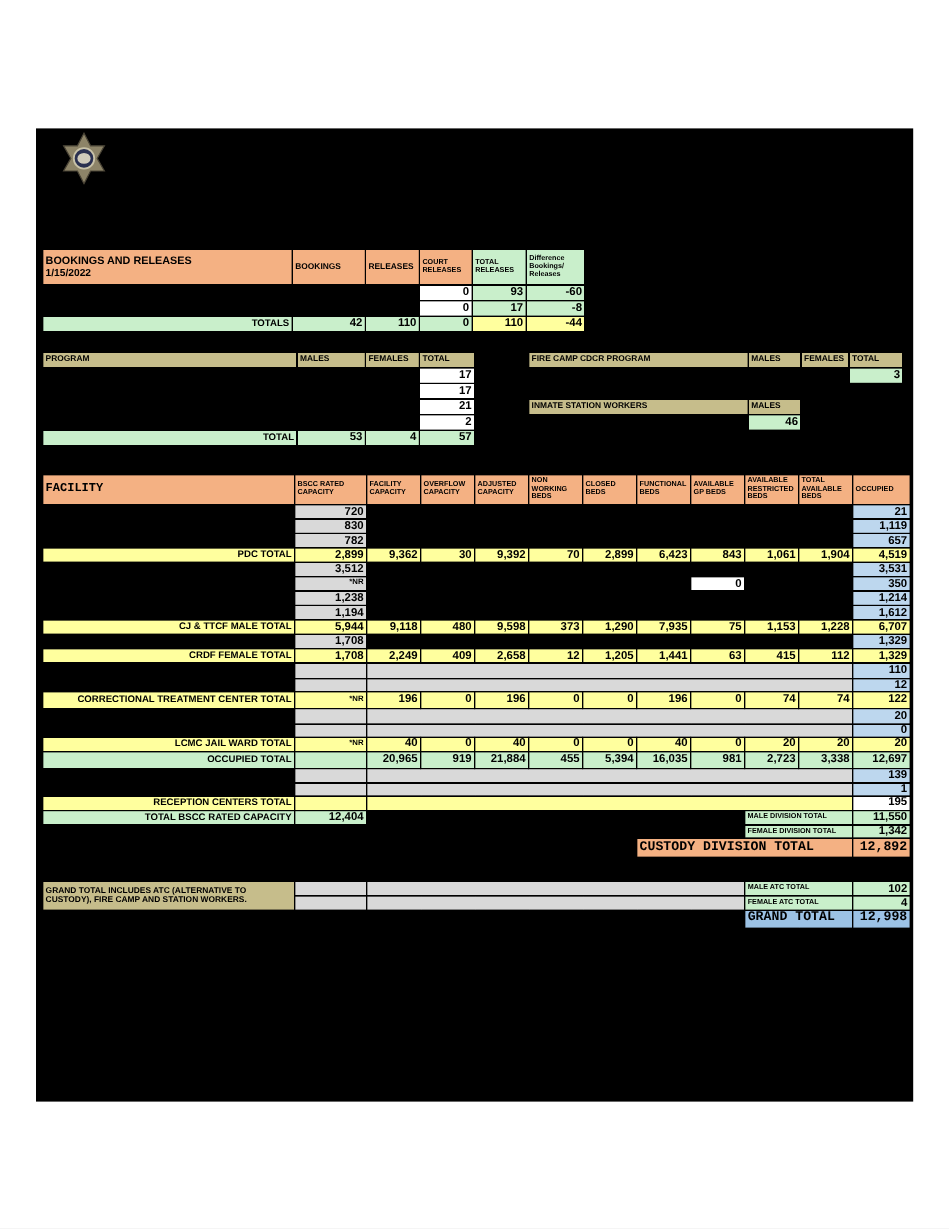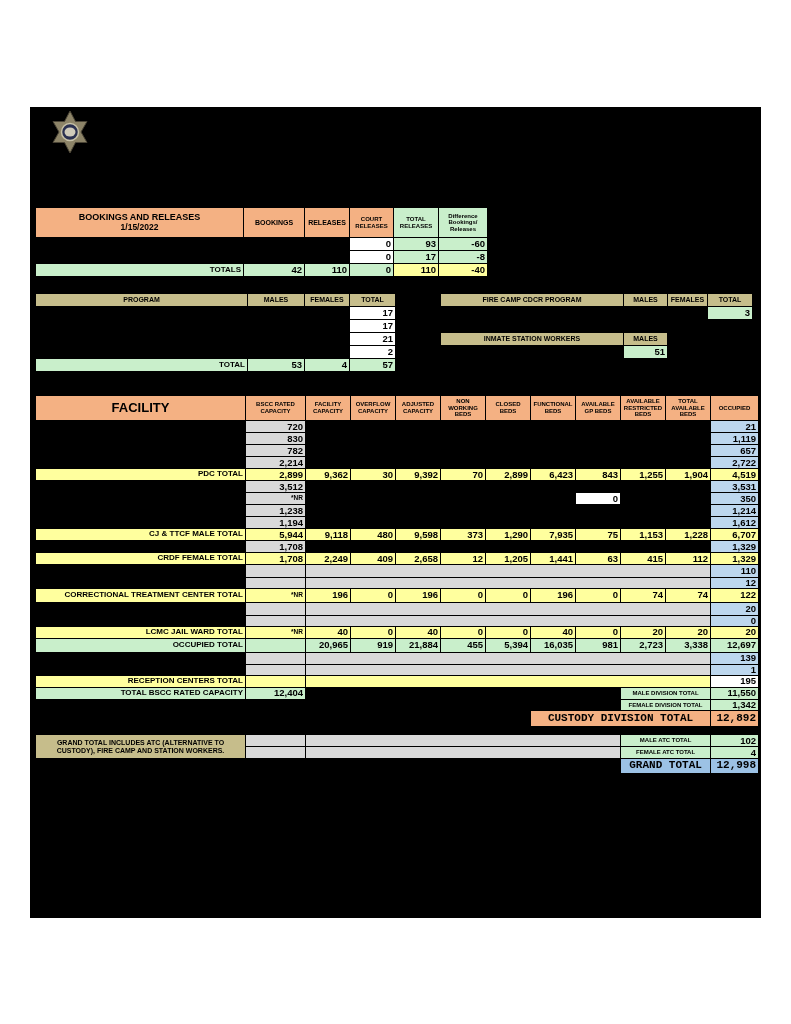--- a/index.html
+++ b/index.html
@@ -2,33 +2,33 @@
 <html><head>
 <meta charset="utf-8">
 <style>
   html,body{margin:0;padding:0;}
   .page{position:relative;width:791px;height:1024px;background:#ffffff;font-family:"Liberation Sans",sans-serif;overflow:hidden;}
   .canvas{position:absolute;left:30px;top:107px;width:731px;height:811px;background:#000;}
   table{border-collapse:collapse;table-layout:fixed;position:absolute;}
   td{border:1px solid #000;padding:0 2px;font-weight:bold;color:#000;overflow:hidden;vertical-align:middle;line-height:1.05;}
   .num{text-align:right;font-size:9.5px;}
   .lbl{text-align:right;font-size:8px;}
-  .ctr{text-align:center;}
+  .ctr{text-align:left;}
   .or{background:#F4B183;}
   .gr{background:#C9EFCB;}
   .ye{background:#FFFF9E;}
   .tan{background:#C6BD8B;}
   .gy{background:#D9D9D9;}
   .bl{background:#BDD7EE;}
   .bl2{background:#9CC2E5;}
   .wh{background:#FFFFFF;}
   .blk{background:#000;border-color:#000;}
   .h7{font-size:7px;}
   .h6{font-size:6px;line-height:1.1;}
-  .big{font-size:13px;}
+  .big{font-size:10px;font-family:Liberation Mono, monospace;}
   .mid{font-size:11px;font-family:Liberation Mono, monospace;}
   .pre{white-space:pre-line;}
   .nr{font-size:6.5px;text-align:right;}
   .logo{position:absolute;left:50px;top:110px;display:flex;align-items:center;gap:8px;}
   .logo-text{color:#8e887a;font-family:"DejaVu Serif",serif;font-style:italic;filter:blur(0.4px);}
   .logo-line1{font-size:11px;}
   .logo-line2{font-size:12px;color:#55504a;letter-spacing:1px;}
 </style>
 </head>
 <body>
@@ -84,21 +84,21 @@
       <td class="wh num">0</td>
       <td class="gr num">17</td>
       <td class="gr num">-8</td>
     </tr>
     <tr style="height:13px">
       <td class="gr lbl">TOTALS</td>
       <td class="gr num">42</td>
       <td class="gr num">110</td>
       <td class="gr num">0</td>
       <td class="ye num">110</td>
-      <td class="ye num">-40</td>
+      <td class="ye num">-44</td>
     </tr>
   </tbody>
     </table>
 
   <table style="left:35px;top:293px;width:360px;">
     <colgroup>
         <col style="width:212px">
         <col style="width:57px">
         <col style="width:45px">
         <col style="width:46px">
@@ -171,21 +171,21 @@
         <col style="width:183px">
         <col style="width:44px">
       </colgroup>
     <tbody>
         <tr style="height:13px">
       <td class="tan ctr h7">INMATE STATION WORKERS</td>
       <td class="tan ctr h7">MALES</td>
     </tr>
     <tr style="height:13px">
       <td class="blk"></td>
-      <td class="gr num">51</td>
+      <td class="gr num">46</td>
     </tr>
   </tbody>
     </table>
 
   <table style="left:35px;top:395px;width:723px;">
     <colgroup>
         <col style="width:210px">
         <col style="width:60px">
         <col style="width:45px">
         <col style="width:45px">
@@ -226,36 +226,30 @@
       <td class="blk" colspan="9"></td>
       <td class="bl num">1,119</td>
     </tr>
     <tr style="height:12px">
       <td class="blk"></td>
       <td class="gy num">782</td>
       <td class="blk" colspan="9"></td>
       <td class="bl num">657</td>
     </tr>
     <tr style="height:12px">
-      <td class="blk"></td>
-      <td class="gy num">2,214</td>
-      <td class="blk" colspan="9"></td>
-      <td class="bl num">2,722</td>
-    </tr>
-    <tr style="height:12px">
       <td class="ye lbl">PDC TOTAL</td>
       <td class="ye num">2,899</td>
       <td class="ye num">9,362</td>
       <td class="ye num">30</td>
       <td class="ye num">9,392</td>
       <td class="ye num">70</td>
       <td class="ye num">2,899</td>
       <td class="ye num">6,423</td>
       <td class="ye num">843</td>
-      <td class="ye num">1,255</td>
+      <td class="ye num">1,061</td>
       <td class="ye num">1,904</td>
       <td class="ye num">4,519</td>
     </tr>
 
     <tr style="height:12px">
       <td class="blk"></td>
       <td class="gy num">3,512</td>
       <td class="blk" colspan="9"></td>
       <td class="bl num">3,531</td>
     </tr>

